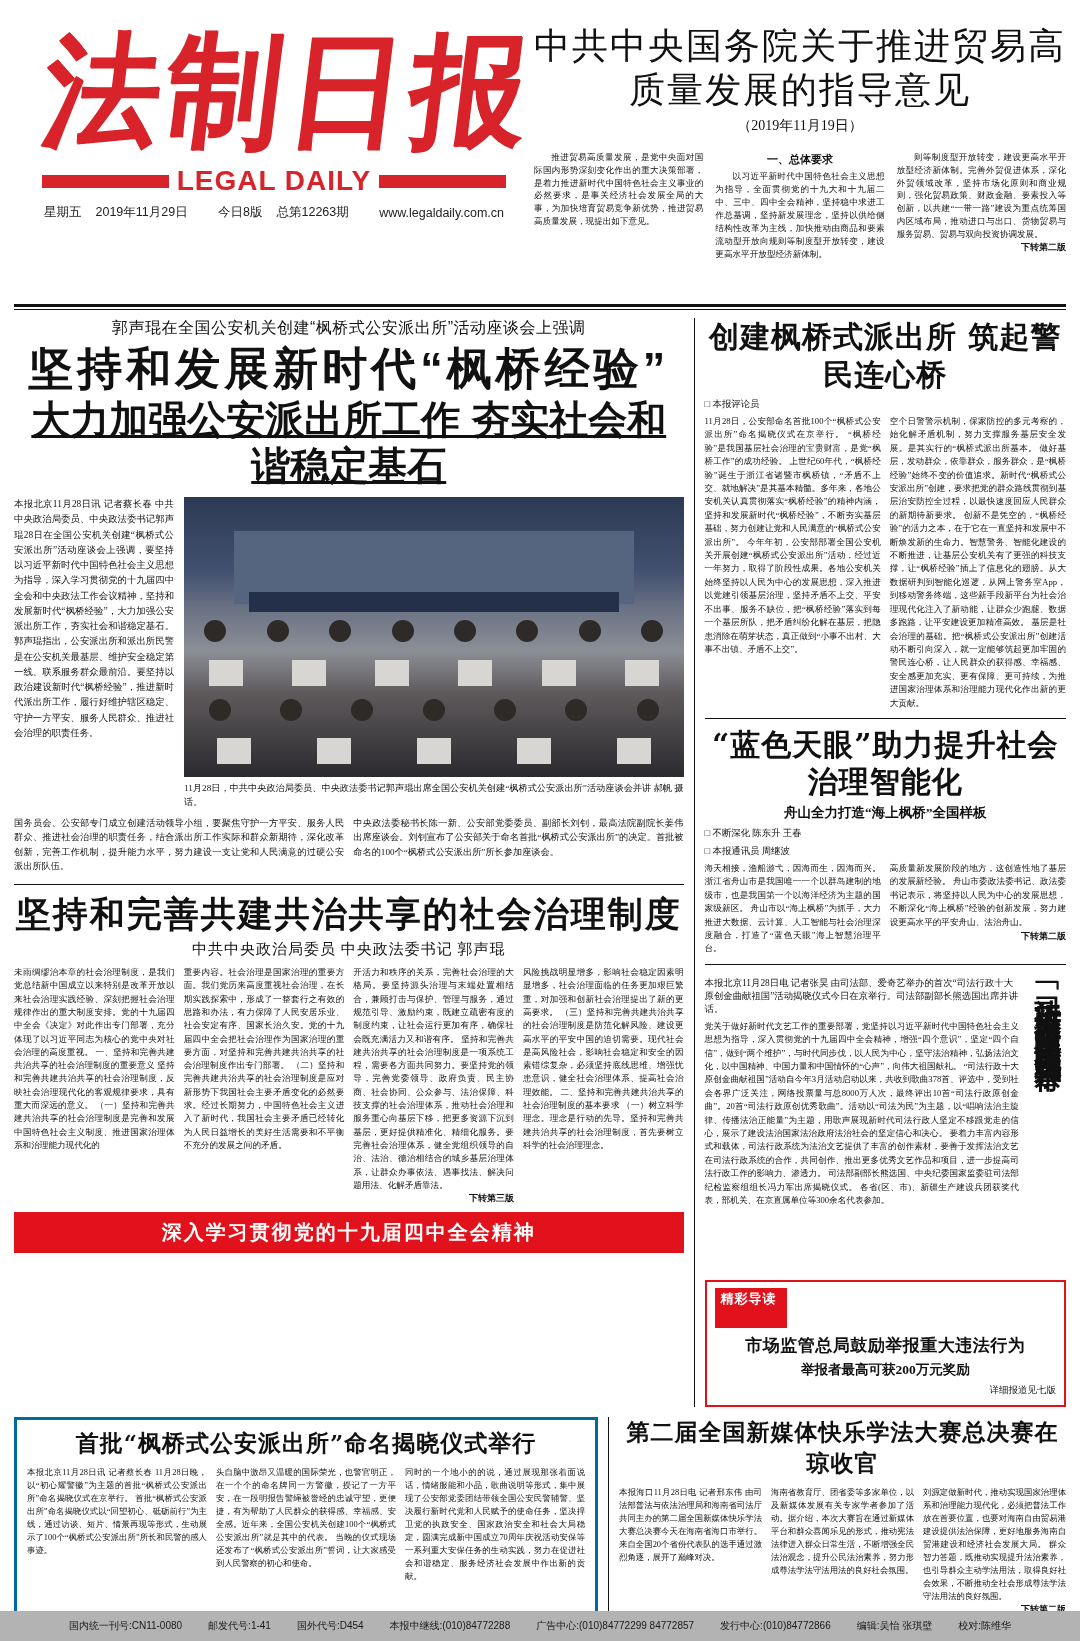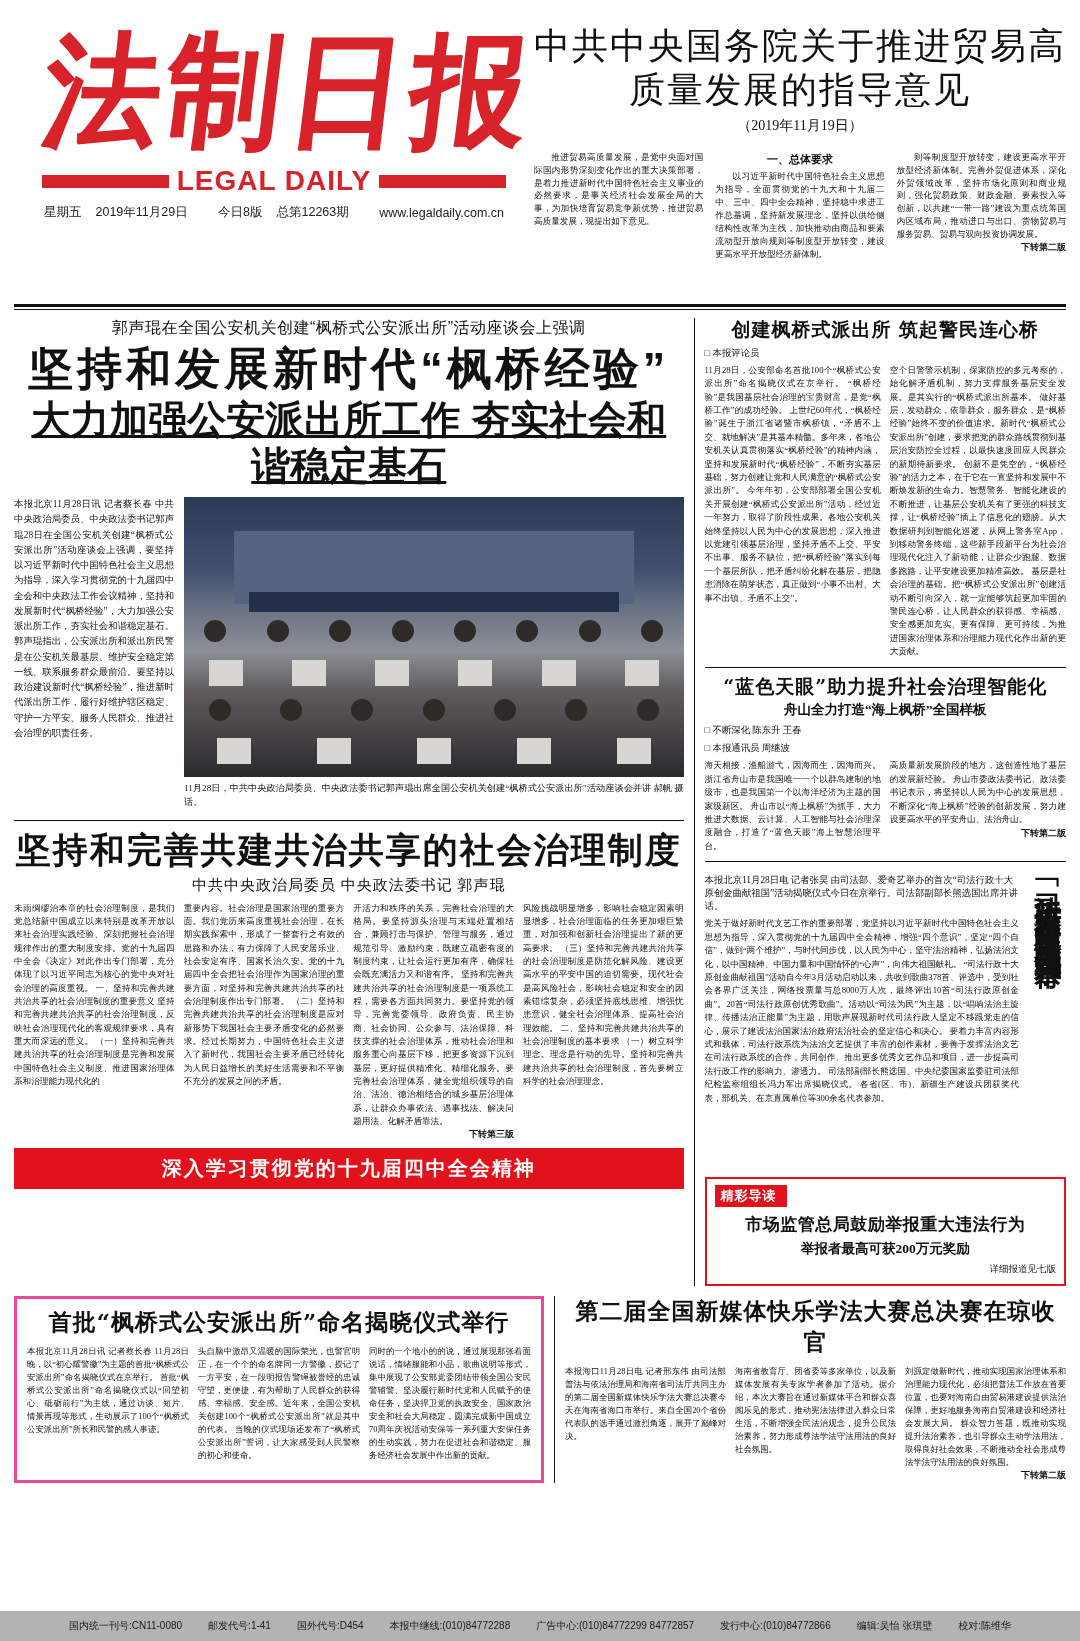--- a/index.html
+++ b/index.html
@@ -106,21 +106,21 @@
   .cols4 .c { flex:1; font-size:8.6px; line-height:1.55; text-align:justify; }
 
   .red-banner {
     margin-top:6px; background:#e1121b; color:#fff; text-align:center;
     font-weight:bold; font-size:20px; padding:7px 0; letter-spacing:2px;
     font-family:"DejaVu Serif", serif;
   }
 
   
   .r-title {
-    text-align:center; font-weight:bold; font-size:19px;
+    text-align:center; font-weight:bold; font-size:30px;
     font-family:"DejaVu Serif", serif; letter-spacing:1px; line-height:1.25;
   }
   .r-sub { text-align:center; font-size:13.5px; margin-top:3px; font-weight:bold; }
   .r-by { font-size:9.4px; margin:5px 0 4px; }
   .r-cols { display:flex; gap:9px; margin-top:4px; }
   .r-cols .c { flex:1; font-size:8.6px; line-height:1.56; text-align:justify; }
   .sep { border-top:1px solid #111; margin:8px 0 7px; }
 
   
   .vert-wrap { display:flex; gap:8px; }
@@ -129,29 +129,29 @@
     writing-mode:vertical-rl; text-orientation:upright;
     font-family:"DejaVu Serif", serif; font-weight:bold;
     font-size:27px; letter-spacing:3px; line-height:1.3;
     height:300px; margin-left:4px;
   }
 
   
   .hl-box { border:2px solid #e1121b; margin-top:8px; padding:6px 8px 8px; position:relative; }
   .hl-tag {
     background:#e1121b; color:#fff; font-weight:bold; font-size:13px;
-    display:inline-block; padding:2px 10px 2px 6px; letter-spacing:1px;
+    display:inline-block; padding:2px 10px 20px 6px; letter-spacing:1px;
   }
   .hl-l1 { text-align:center; font-weight:bold; font-size:17px; margin-top:6px; letter-spacing:.5px; }
   .hl-l2 { text-align:center; font-weight:bold; font-size:13.5px; margin-top:4px; }
   .hl-l3 { text-align:right; font-size:9.5px; margin-top:5px; }
 
   
   .bottom { display:flex; gap:10px; margin-top:10px; }
-  .bl { width:530px; border:3px solid #ec4899; padding:8px 10px 10px; }
+  .bl { width:584px; border:3px solid #0369a1; padding:8px 10px 10px; }
   .br { flex:1; padding-left:10px; border-left:1px solid #111; }
   .b-title { text-align:center; font-weight:bold; font-size:23px; font-family:"DejaVu Serif",serif; letter-spacing:1px; }
   .b-cols { display:flex; gap:9px; margin-top:7px; }
   .b-cols .c { flex:1; font-size:8.4px; line-height:1.55; text-align:justify; }
 
   
   .footer {
     position:absolute; left:0; bottom:0; width:1080px; height:30px;
     background:#b3b3b3; color:#1a1a1a;
     display:flex; align-items:center; justify-content:center; gap:26px;
@@ -260,20 +260,24 @@
               <div class="chair"></div>
             </div>
           </div>
           <div class="cap">
             <span class="credit">郝帆 摄</span>
             <span>11月28日，中共中央政治局委员、中央政法委书记郭声琨出席全国公安机关创建“枫桥式公安派出所”活动座谈会并讲话。</span>
           </div>
         </div>
       </div>
 
+      <div class="cols3">
+        <div class="c">国务员会、公安部专门成立创建活动领导小组，要聚焦守护一方平安、服务人民群众、推进社会治理的职责任务，结合派出所工作实际和群众新期待，深化改革创新，完善工作机制，提升能力水平，努力建设一支让党和人民满意的过硬公安派出所队伍。</div>
+        <div class="c">中央政法委秘书长陈一新、公安部党委委员、副部长刘钊，最高法院副院长姜伟出席座谈会。刘钊宣布了公安部关于命名首批“枫桥式公安派出所”的决定。首批被命名的100个“枫桥式公安派出所”所长参加座谈会。</div>
+      </div>
 
       <div class="h2-block">
         <div class="h2-title">坚持和完善共建共治共享的社会治理制度</div>
         <div class="h2-by">中共中央政治局委员 中央政法委书记 郭声琨</div>
         <div class="cols4">
           <div class="c">未雨绸缪治本章的社会治理制度，是我们党总结新中国成立以来特别是改革开放以来社会治理实践经验、深刻把握社会治理规律作出的重大制度安排。党的十九届四中全会《决定》对此作出专门部署，充分体现了以习近平同志为核心的党中央对社会治理的高度重视。
 
 一、坚持和完善共建共治共享的社会治理制度的重要意义
 
 坚持和完善共建共治共享的社会治理制度，反映社会治理现代化的客观规律要求，具有重大而深远的意义。

